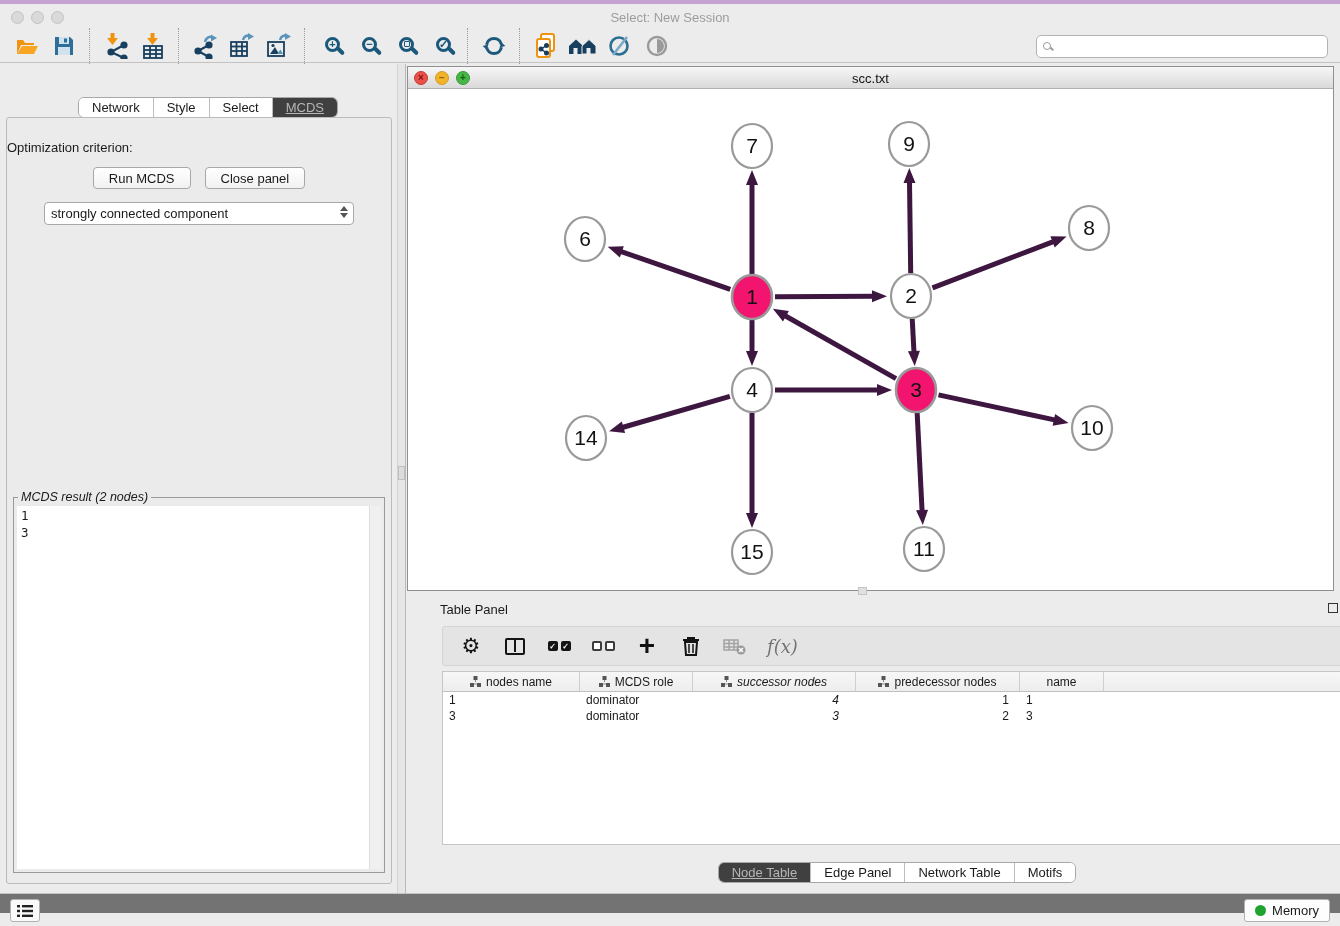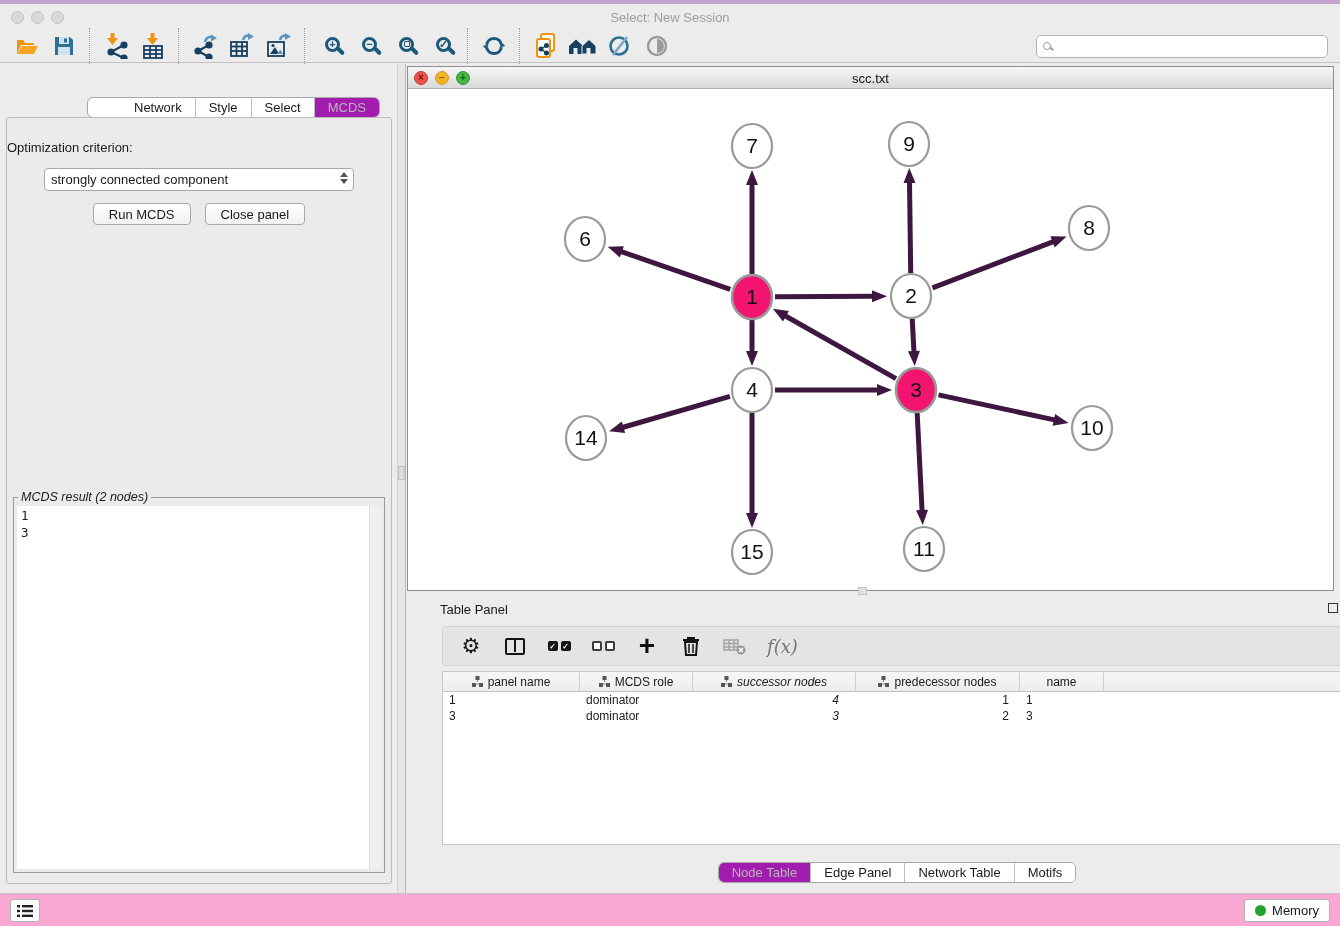--- a/index.html
+++ b/index.html
@@ -37,22 +37,22 @@
   #cp-header { position:absolute; left:0; top:0; width:100%; height:28px; }
   #cp-title { position:absolute; left:12px; top:7px; font-size:13px; }
   .float-btn { position:absolute; top:9px; width:10px; height:10px; border:1.5px solid #333; }
   .xmark { position:absolute; top:9px; width:11px; height:11px; }
   .xmark::before,.xmark::after { content:''; position:absolute; left:-1px; top:4px; width:13px; height:2.6px;
     background:#111; border-radius:1px; }
   .xmark::before { transform:rotate(45deg); } .xmark::after { transform:rotate(-45deg); }
   .tabgroup { display:flex; border:1px solid #a8a8a8; border-radius:6px; overflow:hidden; background:#fff; height:21px; }
   .tab { padding:2px 13px; font-size:13px; border-left:1px solid #bdbdbd; color:#1a1a1a; background:#fff; white-space:nowrap; }
   .tab:first-child { border-left:none; }
-  .tab.sel { background:#a21caf; color:#b6b6b6; }
-  #cp-tabs { position:absolute; left:87px; top:33px;padding-left:33px; }
+  .tab.sel { background:#404040; color:#b6b6b6;text-decoration:underline; }
+  #cp-tabs { position:absolute; left:78px; top:33px; }
   #cp-content { position:absolute; left:6px; top:53px; width:386px; height:767px;
     border:1px solid #bbb; border-radius:3px; background:#ebebeb; }
   #opt-label { margin-top:22px; text-align:left; font-size:13px; }
   #opt-select { margin:13px auto 0; width:310px; height:23px; background:#fff; border:1px solid #a8a8a8;
     border-radius:4px; display:flex; align-items:center; padding:0 6px; font-size:13px; position:relative; }
   #opt-select .stepper { position:absolute; right:5px; top:3px; display:flex; flex-direction:column; gap:2px; }
   .tri-up { width:0; height:0; border-left:4px solid transparent; border-right:4px solid transparent; border-bottom:5px solid #555; }
   .tri-dn { width:0; height:0; border-left:4px solid transparent; border-right:4px solid transparent; border-top:5px solid #555; }
   #cp-buttons { margin-top:12px; display:flex; justify-content:center; gap:14px; }
   .pbtn { height:22px; padding:0 15px; font-size:13px; background:linear-gradient(#ffffff,#f1f1f1);
@@ -98,21 +98,21 @@
     border:1px solid #c6c6c6; overflow:hidden; }
   #thead { display:flex; height:20px; background:linear-gradient(#f7f7f7,#ededed);
     border-bottom:1px solid #c0c0c0; }
   .hcell { display:flex; align-items:center; justify-content:center; gap:5px; font-size:12px;
     border-right:1px solid #cfcfcf; position:relative; }
   .tcell { font-size:12px; padding:1px 6px; border-right:1px solid transparent; white-space:nowrap; }
   .trow { display:flex; height:16px; align-items:center; }
   .c0 { width:137px; } .c1 { width:113px; } .c2 { width:163px; text-align:right; padding-right:16px;font-style:italic; }
   .c3 { width:164px; text-align:right; padding-right:10px; } .c4 { width:84px; } .cf { flex:1; border:none; }
   #tp-tabs { position:absolute; left:0; right:0; top:267px; display:flex; justify-content:center; }
-  #status-bar { position:absolute; left:0; top:893px; width:1340px; height:33px; background:#f9a8d4;
+  #status-bar { position:absolute; left:0; top:893px; width:1340px; height:20px; background:#737373;
     border-top:1px solid #c4c4c4; }
   #list-btn { position:absolute; left:10px; top:5px; width:30px; height:23px; background:#fafafa;
     border:1px solid #b2b2b2; border-radius:3px; display:flex; align-items:center; justify-content:center; }
   #memory-btn { position:absolute; right:10px; top:5px; height:23px; padding:0 10px; background:#fdfdfd;
     border:1px solid #b2b2b2; border-radius:3px; display:flex; align-items:center; gap:6px; font-size:13px; }
   #memory-dot { width:11px; height:11px; border-radius:50%; background:#1fa32e; }
   svg text { font-family:"Liberation Sans", sans-serif; }
 </style>
 </head>
 <body>
@@ -277,30 +277,30 @@
 
 <div id="control-panel">
   <div id="cp-tabs" class="tabgroup">
     <div class="tab">Network</div>
     <div class="tab">Style</div>
     <div class="tab">Select</div>
     <div class="tab sel">MCDS</div>
   </div>
   <div id="cp-content">
     <div id="opt-label">Optimization criterion:</div>
+    <div id="cp-buttons">
+      <div class="pbtn">Run MCDS</div>
+      <div class="pbtn">Close panel</div>
+    </div>
     <div id="opt-select">
       <span>strongly connected component</span>
       <span class="stepper">
         <span class="tri-up"></span>
           <span class="tri-dn"></span>
       </span>
-    </div>
-    <div id="cp-buttons">
-      <div class="pbtn">Run MCDS</div>
-      <div class="pbtn">Close panel</div>
     </div>
     <fieldset id="mcds-fieldset">
       <legend>MCDS result (2 nodes)</legend>
       <div style="position:relative; width:100%; height:100%;">
         <div id="mcds-text-wrap">
           <pre id="mcds-text">1
 3</pre>
           <div id="mcds-scroll"></div>
         </div>
       </div>
@@ -427,21 +427,21 @@
 
   <div id="tp-table">
     <div id="thead">
       <div class="hcell c0">
         <svg width="11" height="11" viewBox="0 0 11 11">
             <rect x="3.5" y="0" width="4" height="4" fill="#555"></rect>
             <path d="M5.5 4 v2 M2 11 v-3 h7 v3" stroke="#888" fill="none"></path>
             <rect x="0" y="7" width="4" height="4" fill="#555"></rect>
             <rect x="7" y="7" width="4" height="4" fill="#555"></rect>
           </svg>
-        <span>panel name</span>
+        <span>nodes name</span>
         </div>
       <div class="hcell c1">
         <svg width="11" height="11" viewBox="0 0 11 11">
             <rect x="3.5" y="0" width="4" height="4" fill="#555"></rect>
             <path d="M5.5 4 v2 M2 11 v-3 h7 v3" stroke="#888" fill="none"></path>
             <rect x="0" y="7" width="4" height="4" fill="#555"></rect>
             <rect x="7" y="7" width="4" height="4" fill="#555"></rect>
           </svg>
         <span>MCDS role</span>
         </div>

